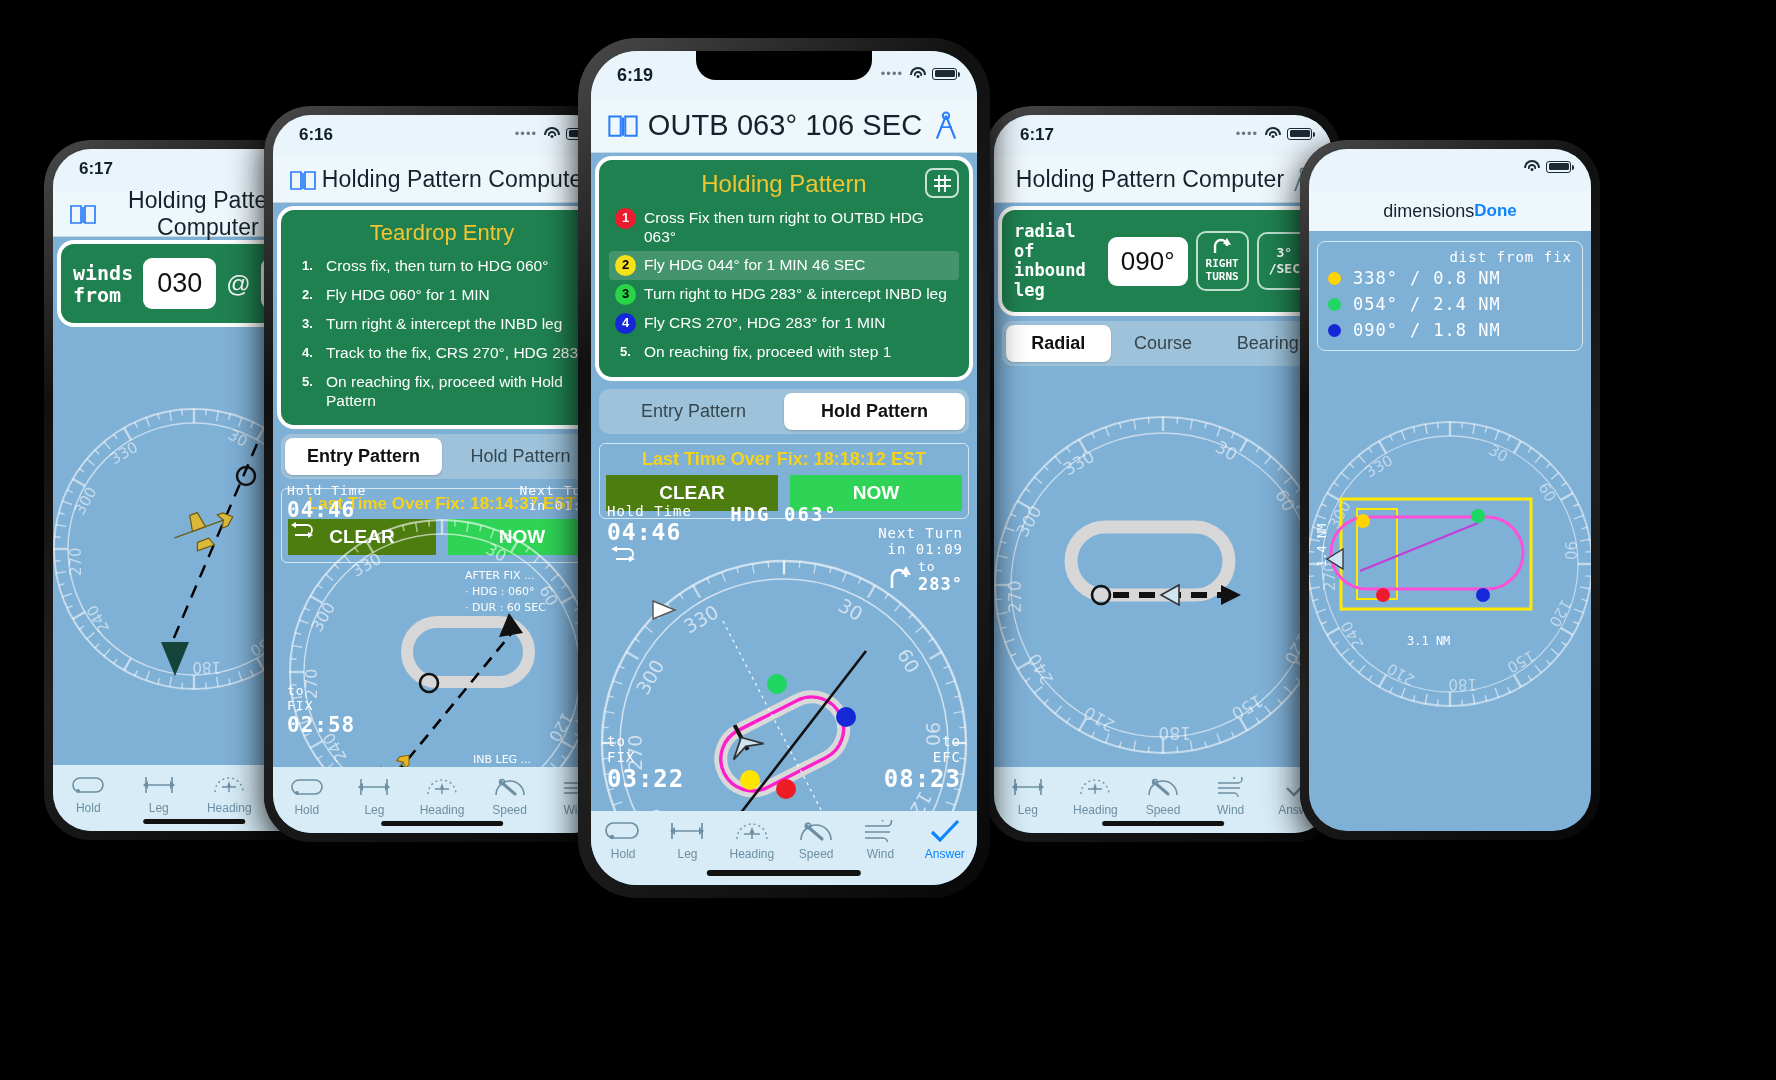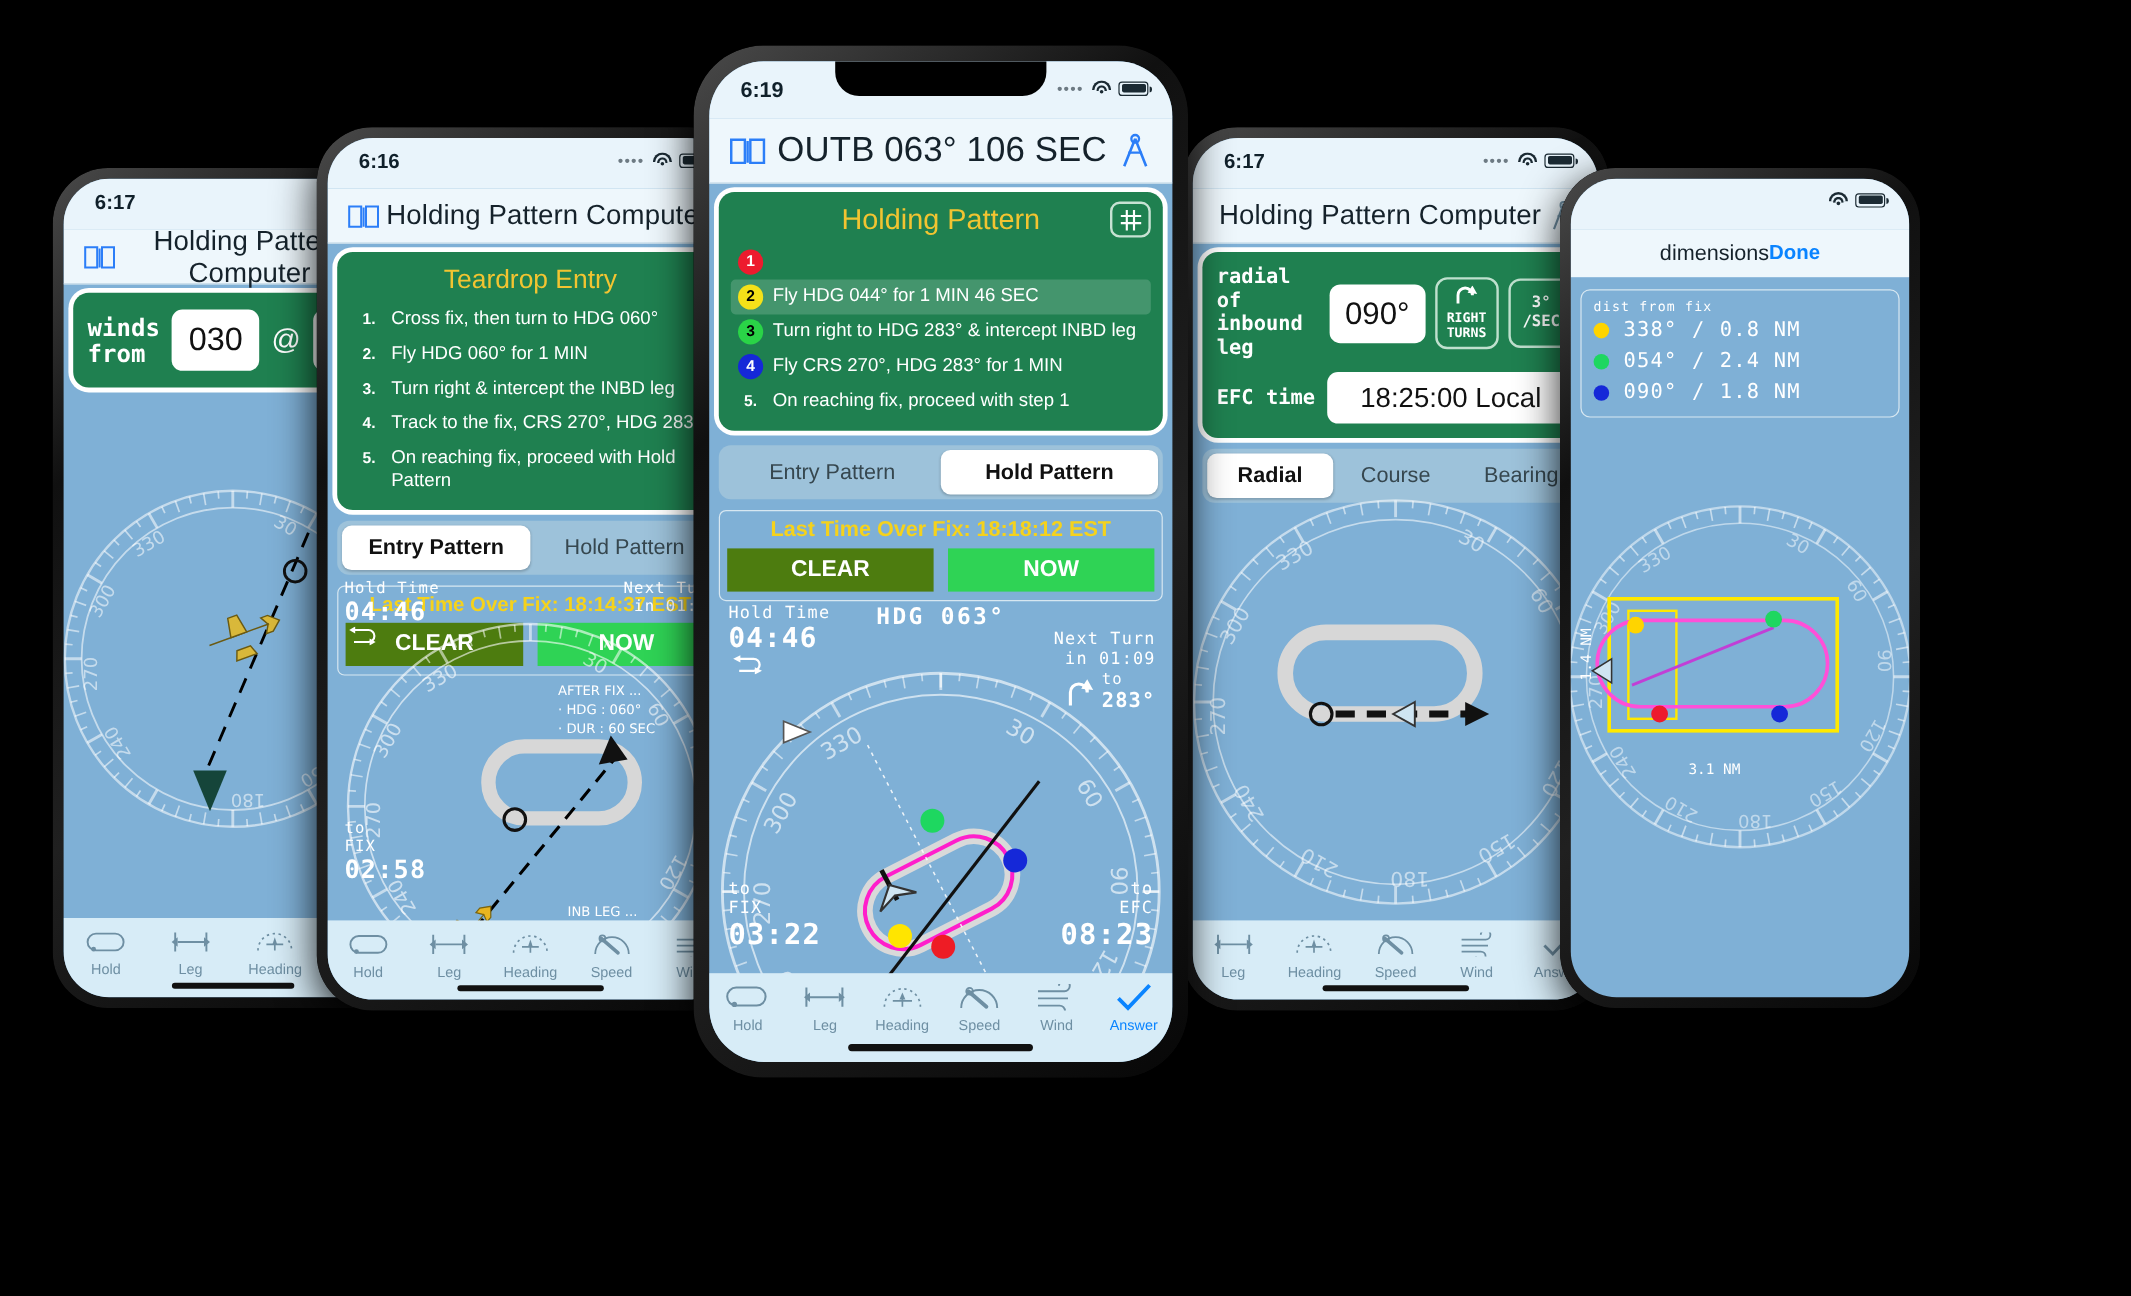--- a/index.html
+++ b/index.html
@@ -83,21 +83,21 @@
   .tab.on { color:#0a84ff; }
   .homebar { position:absolute; bottom:7px; left:50%; transform:translateX(-50%);
              width:36%; height:5px; background:#111; border-radius:3px; }
 
   
   .donebar { background:#eef7fc; display:flex; align-items:center; justify-content:center;
              padding:0 16px; height:40px; }
   .donebar .dt { font-size:18px; color:#15222b;}
   .donebar .done { font-size:17px; color:#0a84ff; font-weight:600;}
   .distbox { margin:10px 8px 0; border:1px solid #d7e7f1; border-radius:8px; padding:7px 10px; }
-  .distttl { color:#fff; font-family:"DejaVu Sans Mono",monospace; font-size:11px; letter-spacing:1px; text-align:left;}
+  .distttl { color:#fff; font-family:"DejaVu Sans Mono",monospace; font-size:14px; letter-spacing:1px; text-align:right;}
   .distrow { display:flex; align-items:center; gap:12px; color:#fff;
              font-family:"DejaVu Sans Mono",monospace; font-size:17px; padding:3px 0; letter-spacing:1px;}
   .cdot { width:13px;height:13px;border-radius:50%; flex:none;}
 
   .mono { font-family:"DejaVu Sans Mono", monospace; }
 </style>
 </head>
 <body>
 
 <div id="stage">
@@ -564,24 +564,20 @@
                 <path d="M13 6 L17 0 L21 7 z" fill="#fff"></path>
               </svg>
               <div class="mono" style="font-size:11px;font-weight:bold;white-space:pre-line;line-height:1.15">RIGHT
 TURNS</div>
             </div>
             <div style="border:2px solid #bfe0ce;border-radius:10px;padding:11px 10px;text-align:center;">
               <div class="mono" style="font-size:13px;font-weight:bold;white-space:pre-line;line-height:1.25">3°
 /SEC</div>
             </div>
           </div>
-          <div style="display:flex; align-items:center; gap:10px; margin-top:10px;">
-            <div class="mono" style="font-size:17px;font-weight:bold;">EFC time</div>
-            <div style="background:#fff;color:#111;border-radius:9px;padding:8px 12px;font-size:23px;flex:1;text-align:center;">18:25:00 Local</div>
-          </div>
         </div>
       </div>
       <div class="segwrap">
         <div class="seg on">Radial</div>
         <div class="seg">Course</div>
         <div class="seg">Bearing</div>
       </div>
 
       <svg class="rose" style="top:280px;" width="340" height="380" viewBox="0 0 340 380">
         <g stroke="#ffffff" stroke-opacity="0.55">
@@ -927,20 +923,21 @@
         <div class="green">
           <div class="gtitle" style="font-size:24px;">Holding Pattern</div>
           <div class="gridbtn">
             <svg width="19" height="19" viewBox="0 0 19 19">
               <path d="M1 6h17M1 12h17M6 1v17M12 1v17" stroke="#fff" stroke-width="1.8"></path>
             </svg>
           </div>
           <ul class="glist">
             <li>
                 <span class="numdot n1">1</span>
+                <span>Cross Fix then turn right to OUTBD HDG 063°</span>
               </li>
             <li class="hl">
                 <span class="numdot n2">2</span>
                 <span>Fly HDG 044° for 1 MIN 46 SEC</span>
               </li>
             <li>
                 <span class="numdot n3">3</span>
                 <span>Turn right to HDG 283° &amp; intercept INBD leg</span>
               </li>
             <li>

